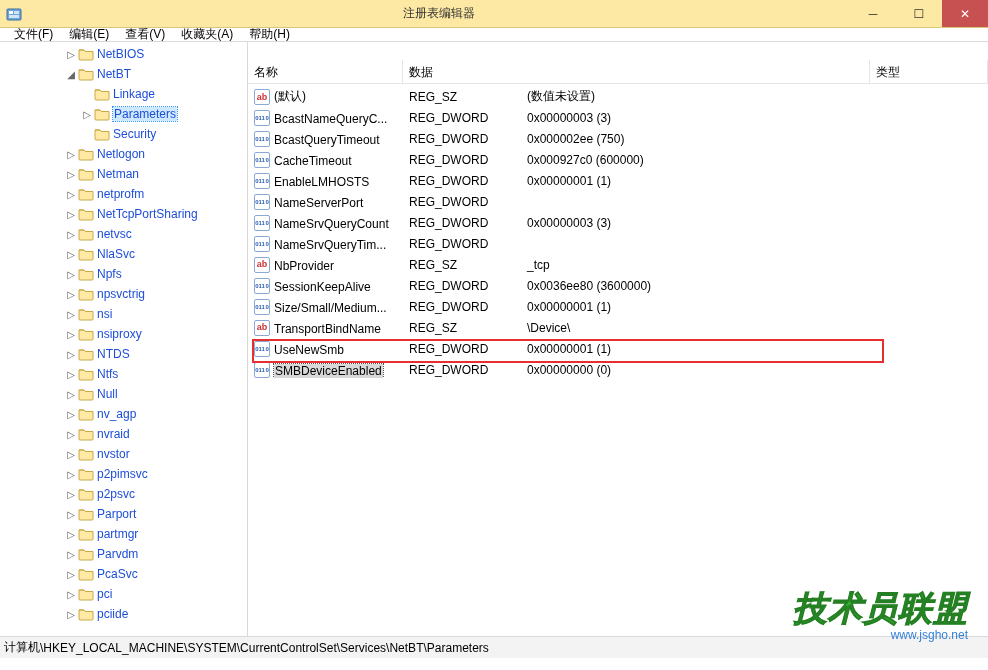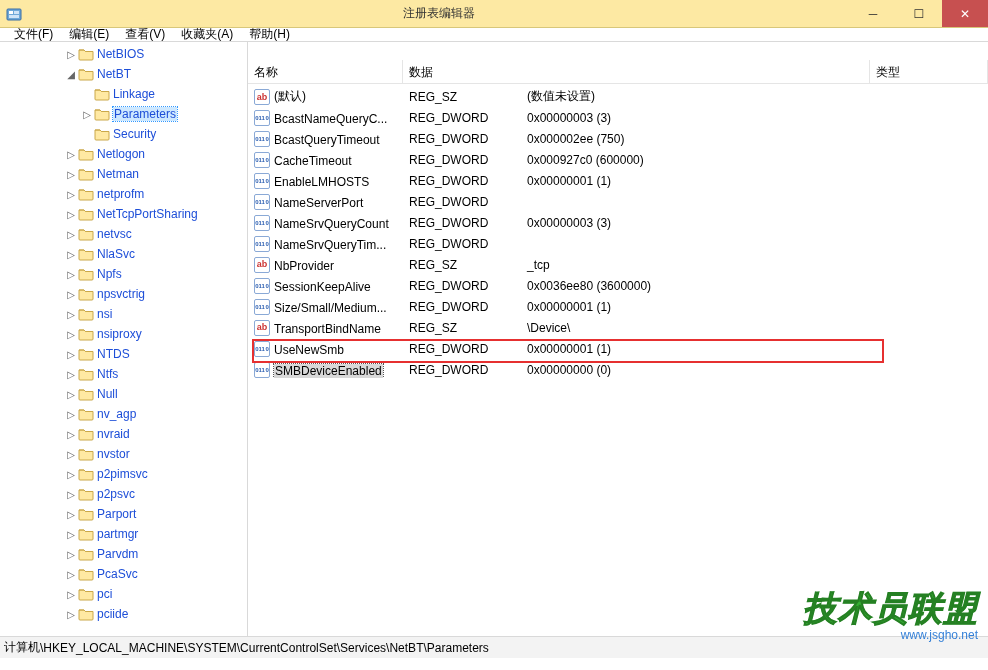--- a/index.html
+++ b/index.html
@@ -53,21 +53,21 @@
 
 .statusbar { height: 22px; border-top: 1px solid #d9d9d9; background: #f3f3f3; display: flex; align-items: center; padding: 0 4px; font-size: 12px; }
 
 
 .tree-pane::-webkit-scrollbar { width: 17px; height: 17px; }
 .tree-pane::-webkit-scrollbar-track { background: #f0f0f0; }
 .tree-pane::-webkit-scrollbar-thumb { background: #c2c2c2; border: 1px solid #a0a0a0; }
 .tree-pane::-webkit-scrollbar-button { background: #f0f0f0; height:17px; width:17px; border:1px solid #ddd; }
 
 
-.watermark { position: absolute; right: 10px; bottom: 28px; pointer-events:none; opacity:0.95; }
+.watermark { position: absolute; right: 20px; bottom: 28px; pointer-events:none; opacity:0.95; }
 .watermark .big { font-size: 34px; font-weight: 900; font-style: italic; color: #2aab28; -webkit-text-stroke: 1px #1a7a18; letter-spacing: 1px; }
 .watermark .small { font-size: 12px; color: #2a7ad6; text-align: right; margin-top: -4px; }
 
 
 .sel-outline { outline: 1px dotted #555; background: #d8d8d8; padding:0 1px; }
 </style>
 </head>
 <body>
 
 <div class="titlebar">

